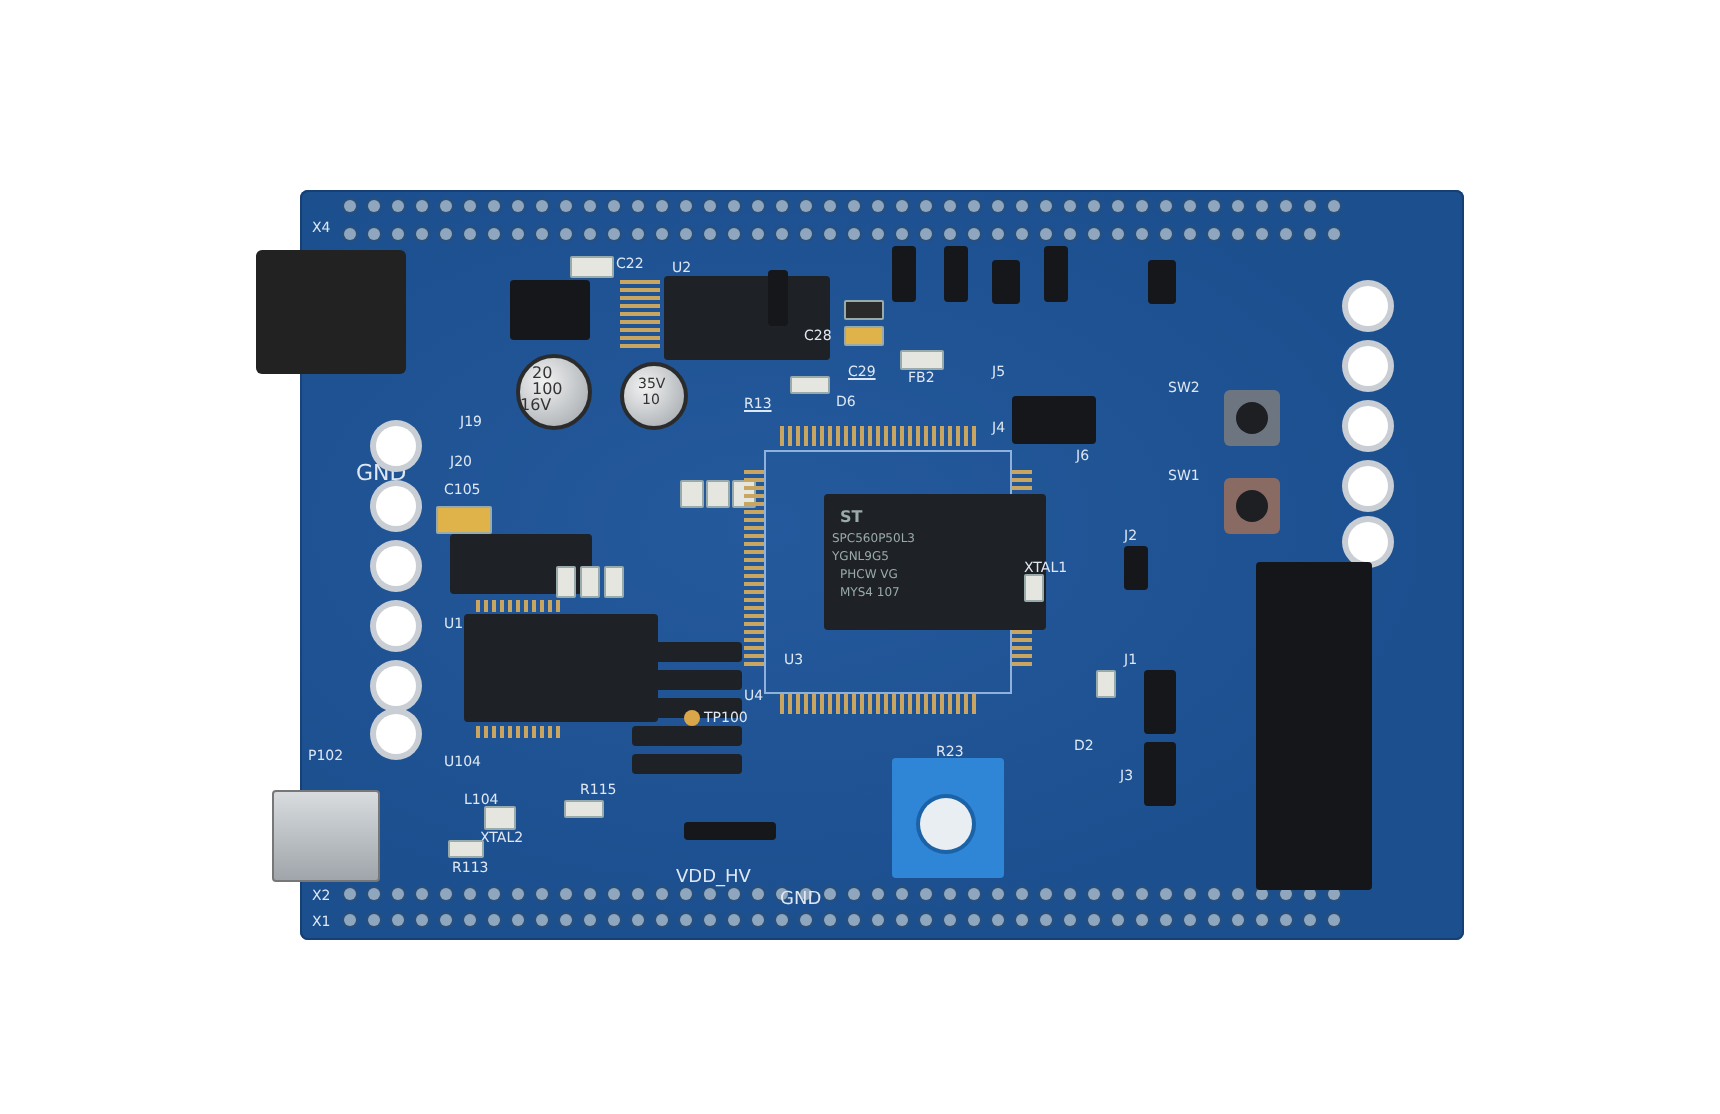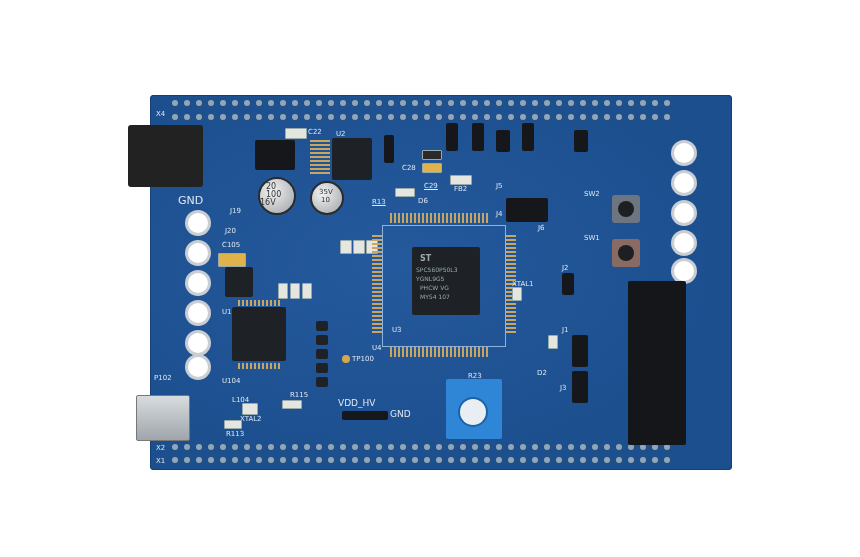--- a/index.html
+++ b/index.html
@@ -1,24 +1,24 @@
 <!DOCTYPE html>
 <html><head>
 <meta charset="utf-8">
 <style>
   html,body{margin:0;padding:0;}
   body{width:860px;height:557px;background:#ffffff;position:relative;overflow:hidden;font-family:"DejaVu Sans",sans-serif;}
   .board{position:absolute;left:150px;top:95px;width:582px;height:375px;background:#1c4f8e;border-radius:4px;box-shadow:0 0 0 1px #163f74 inset;}
   .board::before{content:"";position:absolute;inset:0;background:radial-gradient(ellipse at 40% 45%, rgba(60,120,200,0.25), rgba(0,0,0,0) 70%);}
   .silk{position:absolute;color:#dfe7f2;font-size:7px;line-height:1;white-space:nowrap;}
-  .silk.big{font-size:11px;}
+  .silk.big{font-size:11px;margin-top:36px;}
   .header-row{position:absolute;height:8px;display:flex;gap:6px;}
   .pin{width:6px;height:6px;border-radius:50%;background:#8fa7be;box-shadow:0 0 0 1px #2a4f7a;}
   .hole{position:absolute;width:20px;height:20px;border-radius:50%;background:#fff;box-shadow:0 0 0 3px #c9ced4;}
-  .chip{position:absolute;background:#1e2125;border-radius:2px;}
+  .chip{position:absolute;background:#1e2125;border-radius:2px;padding-left:43px;}
   .pads-h{position:absolute;background:repeating-linear-gradient(90deg,#c8a560 0 2px,transparent 2px 4px);}
   .pads-v{position:absolute;background:repeating-linear-gradient(180deg,#c8a560 0 2px,transparent 2px 4px);}
   .smd{position:absolute;background:#e6e6e0;border:1px solid #9aa;border-radius:1px;}
   .smd.dark{background:#2a2a2a;}
   .cap{position:absolute;border-radius:50%;background:radial-gradient(circle at 35% 35%,#f2f2f2,#9da3a8);border:2px solid #2b2b2b;}
   .jack{position:absolute;background:#222;border-radius:3px;}
   .jumper{position:absolute;background:#15171a;border-radius:2px;}
   .btn-base{position:absolute;width:28px;height:28px;background:#6d7680;border-radius:3px;}
   .btn-knob{position:absolute;width:16px;height:16px;border-radius:50%;background:#1d1f22;left:6px;top:6px;}
   .usb{position:absolute;background:linear-gradient(#d8dcdf,#9fa5aa);border:1px solid #777;border-radius:2px;}

